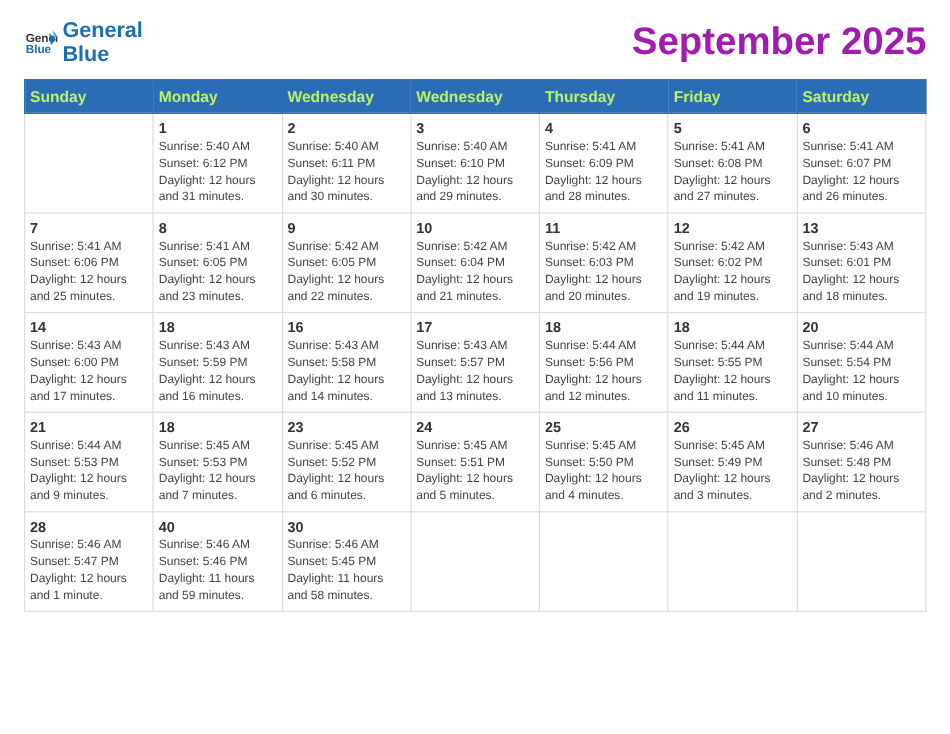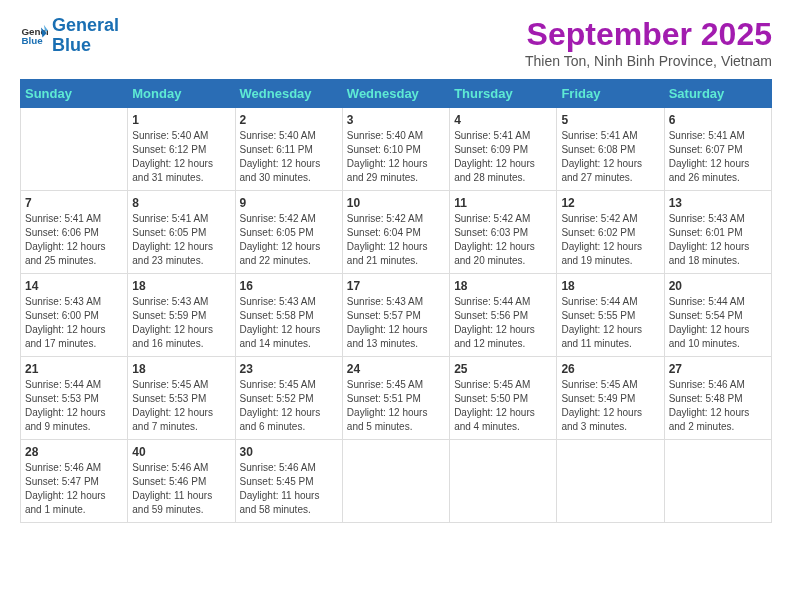--- a/index.html
+++ b/index.html
@@ -46,21 +46,21 @@
       font-size: 14px;
       color: #555;
     }
     table {
       width: 100%;
       border-collapse: collapse;
       table-layout: fixed;
     }
     thead tr {
       background-color: #2a6db5;
-      color: #5eead4;
+      color: #bef264;
     }
     thead th {
       padding: 6px 4px;
       font-size: 13px;
       font-weight: bold;
       text-align: left;
       border: 1px solid #2a6db5;
     }
     tbody tr {
       border-bottom: 1px solid #ccc;
@@ -96,21 +96,20 @@
       <polygon points="30,8 38,16 32,22 30,8" fill="#1a6fb3"></polygon>
       <polygon points="34,4 40,12 36,14 34,4" fill="#5aabde"></polygon>
     </svg>
     <div>
       <div class="logo-text"><span>General</span></div>
       <div class="logo-text" style="color:#1a6fb3;">Blue</div>
     </div>
   </div>
   <div class="title-block">
     <div class="month-title">September 2025</div>
-    <div class="subtitle">Thien Ton, Ninh Binh Province, Vietnam</div>
   </div>
 </div>
 
 <table>
   <thead>
     <tr>
     <th>Sunday</th>
         <th>Monday</th>
         <th>Wednesday</th>
         <th>Wednesday</th>

